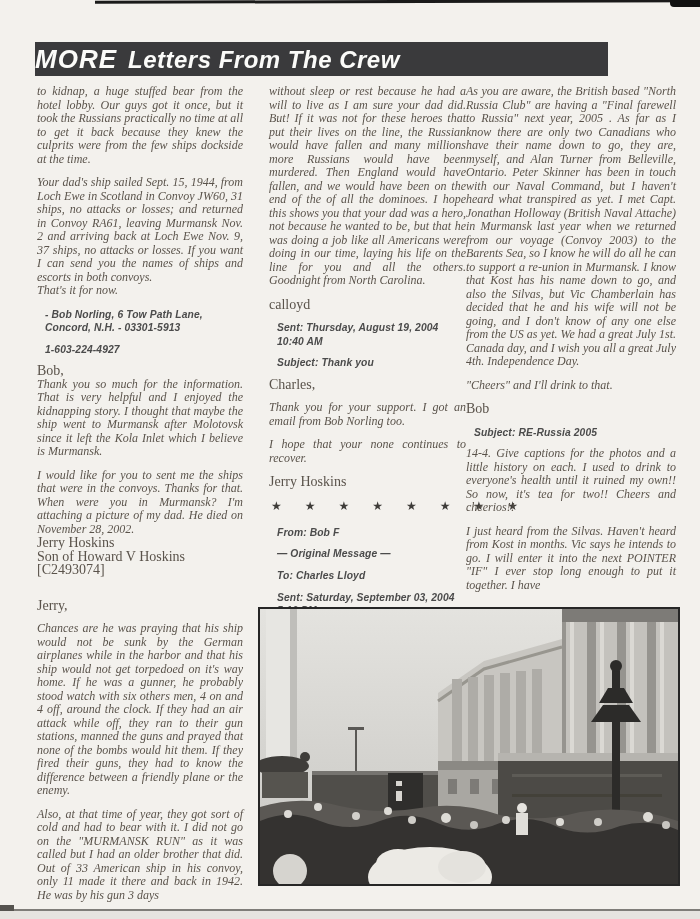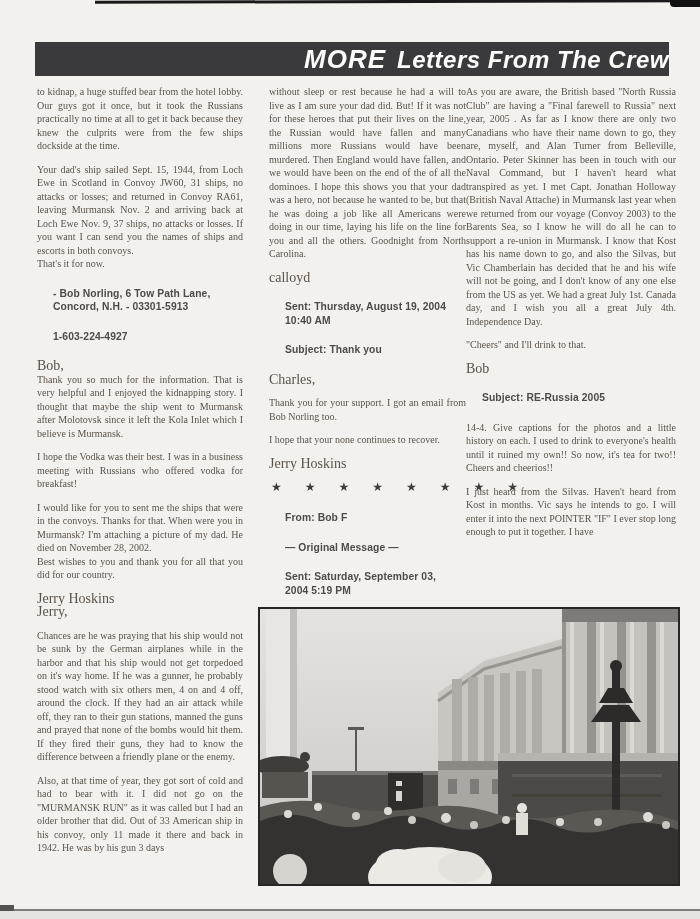--- a/index.html
+++ b/index.html
@@ -6,38 +6,38 @@
   #page{position:relative;width:700px;height:919px;background:#f3f1ed;overflow:hidden;
         font-family:"Liberation Serif",serif;}
   
   .scan-top{position:absolute;top:0;left:95px;width:605px;height:3px;background:#1a1a1a;transform:rotate(-0.15deg);}
   .scan-top-blob{position:absolute;top:0;right:0;width:30px;height:7px;background:#111;border-radius:0 0 0 4px;}
   .scan-bottom-line{position:absolute;top:909px;left:0;width:700px;height:2px;background:#7f7d79;}
   .scan-bottom-strip{position:absolute;top:911px;left:0;width:700px;height:8px;background:#e6e4e0;}
   .scan-bottom-blob{position:absolute;top:905px;left:0;width:14px;height:6px;background:#55534f;}
 
   
-  .header-bar{position:absolute;left:35px;top:42px;width:634px;height:34px;background:#3a3a3c;
-              display:flex;align-items:center;justify-content:flex-end;}
+  .header-bar{position:absolute;left:35px;top:42px;width:573px;height:34px;background:#3a3a3c;
+              display:flex;align-items:center;justify-content:flex-start;}
   .header-title{font-family:"Liberation Sans",sans-serif;font-style:italic;font-weight:bold;
                 color:#fbfbf9;font-size:24px;letter-spacing:0.5px;white-space:nowrap;}
   .header-title .emph{font-size:26px;font-weight:900;margin-right:11px;letter-spacing:1px;}
 
   
   .col{position:absolute;top:85px;}
   #col1{left:37px;width:206px;}
   #col2{left:269px;width:197px;}
   #col3{left:466px;width:210px;}
-  .serif-p{font-size:10px;line-height:13.5px;color:#5a534b;text-align:justify;margin:0 0 10px 0;}
+  .serif-p{font-size:12px;line-height:13.5px;color:#5a534b;text-align:justify;margin:0 0 10px 0;font-style:italic;}
   .serif-line{font-size:14px;line-height:13.5px;color:#5a534b;margin:0;}
   .gap-after{margin-bottom:10px;}
   .no-gap{margin-bottom:0;}
   .big-gap{margin-bottom:22px;}
   .email-hdr{font-family:"Liberation Sans",sans-serif;font-weight:bold;font-size:10.3px;
-             line-height:13.6px;color:#4b4b4b;letter-spacing:0.1px;margin:16px;}
+             line-height:13.6px;color:#4b4b4b;letter-spacing:0.1px;margin:8px;font-style:italic;}
   .star-divider{color:#3e3c39;font-size:12px;letter-spacing:10px;text-align:left;
                 margin:4px 0 12px 2px;white-space:nowrap;}
 
   
   .photo{position:absolute;left:258px;top:607px;width:422px;height:279px;border:2px solid #262626;
          box-sizing:border-box;background:#cfcecb;z-index:5;}
   .photo svg{display:block;}
 
   .page-number{position:absolute;left:37px;top:916px;font-size:11px;color:#5a534b;text-align:center;}
 </style>
@@ -59,41 +59,41 @@
   </div>
 
   <div class="col" id="col1">
     <p class="serif-p">to kidnap, a huge stuffed bear from the hotel lobby. Our guys got it once, but it took the Russians practically no time at all to get it back because they knew the culprits were from the few ships dockside at the time.</p>
     <p class="serif-p no-gap">Your dad's ship sailed Sept. 15, 1944, from Loch Ewe in Scotland in Convoy JW60, 31 ships, no attacks or losses; and returned in Convoy RA61, leaving Murmansk Nov. 2 and arriving back at Loch Ewe Nov. 9, 37 ships, no attacks or losses. If you want I can send you the names of ships and escorts in both convoys.</p>
     <p class="serif-p">That's it for now.</p>
     <p class="email-hdr">- Bob Norling, 6 Tow Path Lane, Concord, N.H. - 03301-5913</p>
     <p class="email-hdr gap-after">1-603-224-4927</p>
     <p class="serif-line">Bob,</p>
     <p class="serif-p">Thank you so much for the information. That is very helpful and I enjoyed the kidnapping story.  I thought that maybe the ship went to Murmansk after Molotovsk since it left the Kola Inlet which I believe is Murmansk.</p>
-    <p class="serif-p">I hope the Vodka was their best.  I was in a business meeting with Russians who offered vodka for breakfast!</p>
     <p class="serif-p no-gap">I would like for you to sent me the ships that were in the convoys. Thanks for that. When were you in Murmansk? I'm attaching a picture of my dad. He died on November 28, 2002.</p>
-    <p class="serif-p">Best wishes to you and thank you for all that you did for our country.</p>
     <p class="serif-line">Jerry Hoskins</p>
+    <p class="serif-line big-gap">Son of Howard V Hoskins [C2493074]</p>
     <p class="serif-line gap-after">Jerry,</p>
     <p class="serif-p">Chances are he was  praying that his ship would not be sunk by the German airplanes while in the harbor and that his ship would not get torpedoed on it's way home. If he was a gunner, he probably stood watch with six others men, 4 on and 4 off, around the clock. If they had an air attack while off, they ran to their gun stations, manned the guns and prayed that none of the bombs would hit them. If they fired their guns, they had to know the difference between a friendly plane or the enemy.</p>
     <p class="serif-p">Also, at that time of year, they got sort of cold and had to bear with it. I did not go on the "MURMANSK RUN" as it was called but I had an older brother that did. Out of 33 American ship in his convoy, only 11 made it there and back in 1942. He was by his gun 3 days</p>
   </div>
 
   <div class="col" id="col2">
     <p class="serif-p">without sleep or rest because he had a will to live as I am sure your dad did. But! If it was not for these heroes that put their lives on the line, the Russian would have fallen and many millions more Russians would have been murdered. Then England would have fallen, and we would have been on the end of the of all the dominoes. I hope this shows you that your dad was a hero, not because he wanted to be, but that he was doing a job like all Americans were doing in our time, laying his life on the line for you and all the others. Goodnight from North Carolina.</p>
     <p class="serif-line gap-after">calloyd</p>
     <p class="email-hdr">Sent: Thursday, August 19, 2004 10:40 AM</p>
     <p class="email-hdr gap-after">Subject: Thank you</p>
     <p class="serif-line gap-after">Charles,</p>
     <p class="serif-p">Thank you for your support. I got an email from Bob Norling too.</p>
     <p class="serif-p">I hope that your none continues to recover.</p>
     <p class="serif-line gap-after">Jerry Hoskins</p>
     <p class="star-divider">★ ★ ★ ★ ★ ★ ★ ★</p>
     <p class="email-hdr">From:  Bob F</p>
     <p class="email-hdr">— Original Message —</p>
+    <p class="email-hdr">To: Charles Lloyd</p>
     <p class="email-hdr">Sent: Saturday, September 03, 2004 5:19 PM</p>
     <p class="email-hdr gap-after">Subject: Russia 2005</p>
     <p class="serif-line gap-after">Hi Russia;</p>
     <p class="serif-p">Many  thanks for your e-mails re-"Convoy to Russia 2005".</p>
   </div>
 
   <div class="col" id="col3">
     <p class="serif-p">As you are aware, the British based "North Russia Club" are having a "Final farewell to Russia" next year, 2005 . As far as I know there are only two Canadians who have their name down to go, they are, myself, and Alan Turner from Belleville, Ontario. Peter Skinner has been in touch with  our Naval Command, but I haven't heard what transpired as yet. I met Capt. Jonathan Holloway (British Naval Attache) in Murmansk last year when we returned from our voyage (Convoy 2003) to the Barents Sea, so I know he will do all he can to support a re-union in Murmansk. I know that Kost has his name down to go, and also the Silvas, but Vic Chamberlain has decided that he and his wife will not be going, and I don't know of any one else from the US  as yet.  We had a great July 1st. Canada day, and I wish you all a great July 4th. Independence Day.</p>
     <p class="serif-p">"Cheers" and I'll drink to that.</p>
     <p class="serif-line gap-after">Bob</p>

